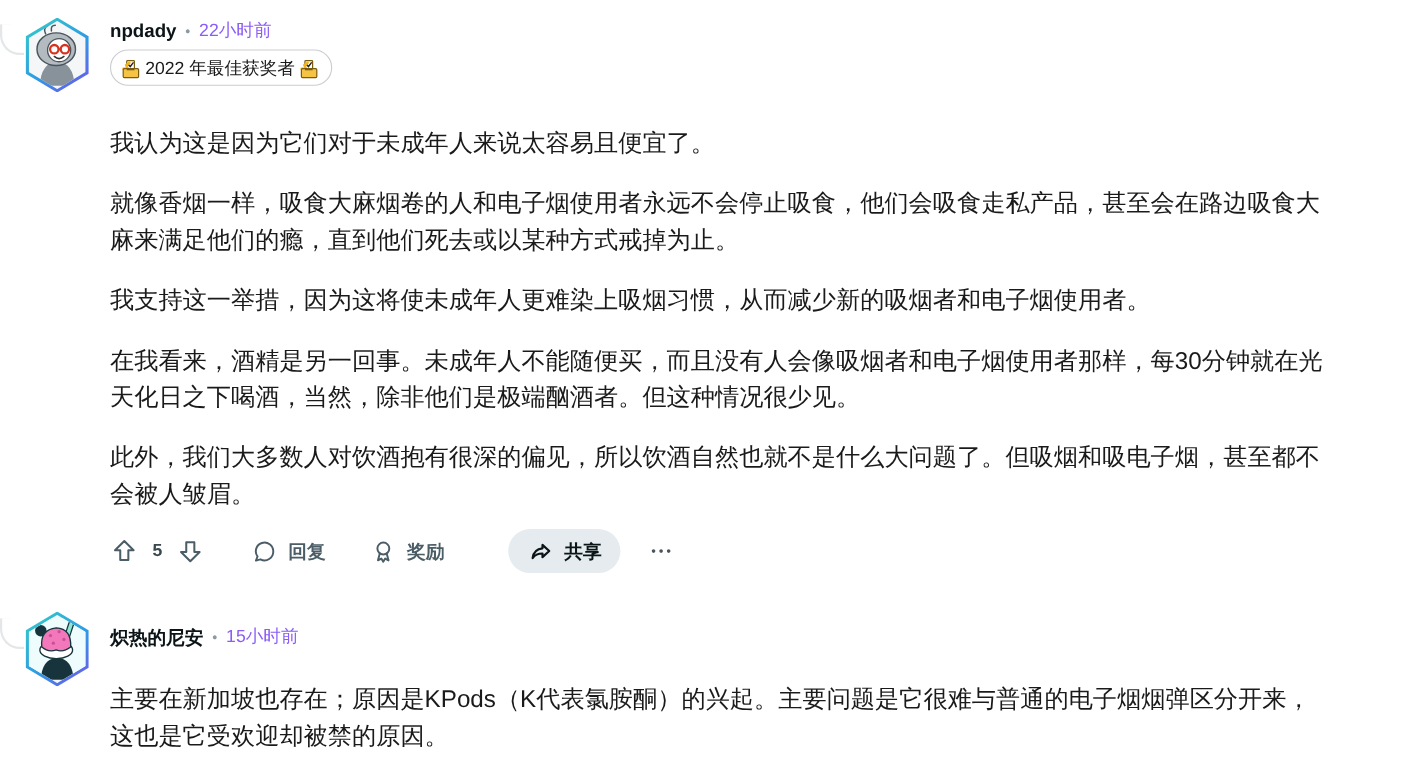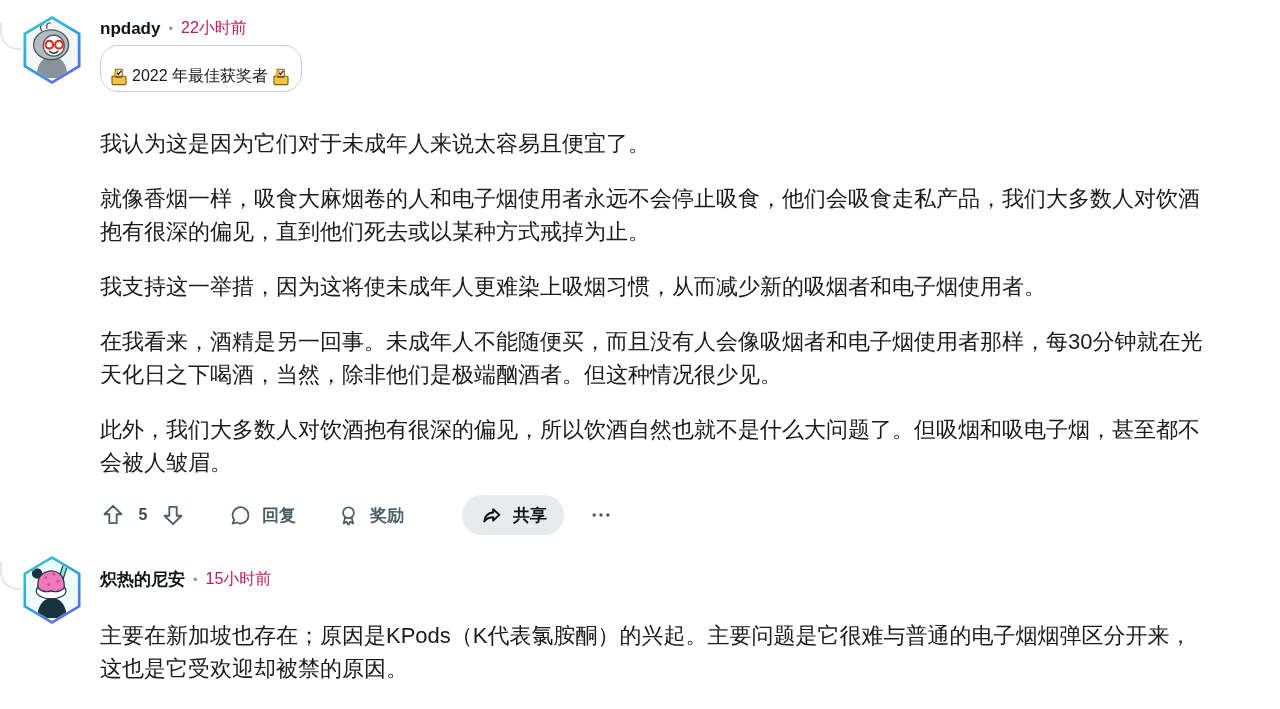--- a/index.html
+++ b/index.html
@@ -30,27 +30,27 @@
   }
   .avatar-inner svg { width: 100%; height: 100%; display: block; }
 
   
   .comment { position: absolute; left: 0; width: 1268px; }
   .comment-content { margin-left: 100px; padding-right: 58px; }
 
   .header-row { display: flex; align-items: center; gap: 8px; font-size: 17px; }
   .author { font-weight: 700; color: #0b1416; cursor: pointer; }
   .dot-sep { color: #8b9aa0; font-size: 13px; }
-  .timestamp { color: #be185d; font-size: 16px; }
+  .timestamp { color: #8b5cf6; font-size: 16px; }
 
   .flair {
     display: inline-flex; align-items: center; gap: 3px;
     margin-top: 6px;
     border: 1px solid #c9cdd0; border-radius: 18px;
-    padding: 20px 10px 4px 8px;
+    padding: 6px 10px 4px 8px;
     font-size: 16px; color: #1a1a1b;
     background: #ffffff;
   }
   .flair svg { width: 20px; height: 20px; }
 
   .body-text { margin-top: 35px; }
   .body-text p {
     font-size: 22px; line-height: 33px; color: #1a1a1b;
     margin-bottom: 22px;
   }
@@ -165,21 +165,21 @@
         <rect x="6.2" y="2.2" width="7" height="8.5" rx="0.8" fill="#ffffff" stroke="#7a5c10" stroke-width="1.1"></rect>
         <path d="m7.9 5.8 1.5 1.7 2.6-3.4" stroke="#222" stroke-width="1.3" fill="none" stroke-linecap="round"></path>
         <path d="M3.2 9.5h4l-1.5-3.2 3-2.2" stroke="#f2b31c" stroke-width="2.2" fill="none" stroke-linecap="round"></path>
         <rect x="3" y="9.3" width="14" height="8.3" rx="1" fill="#f6c445" stroke="#7a5c10" stroke-width="1.1"></rect>
         <rect x="6.2" y="9.3" width="7" height="1.6" fill="#7a5c10"></rect>
       </svg>
     </div>
 
     <div class="body-text">
       <p>我认为这是因为它们对于未成年人来说太容易且便宜了。</p>
-      <p>就像香烟一样，吸食大麻烟卷的人和电子烟使用者永远不会停止吸食，他们会吸食走私产品，我们大多数人对饮酒抱有很深的偏见，直到他们死去或以某种方式戒掉为止。</p>
+      <p>就像香烟一样，吸食大麻烟卷的人和电子烟使用者永远不会停止吸食，他们会吸食走私产品，甚至会在路边吸食大麻来满足他们的瘾，直到他们死去或以某种方式戒掉为止。</p>
       <p>我支持这一举措，因为这将使未成年人更难染上吸烟习惯，从而减少新的吸烟者和电子烟使用者。</p>
       <p>在我看来，酒精是另一回事。未成年人不能随便买，而且没有人会像吸烟者和电子烟使用者那样，每30分钟就在光天化日之下喝酒，当然，除非他们是极端酗酒者。但这种情况很少见。</p>
       <p>此外，我们大多数人对饮酒抱有很深的偏见，所以饮酒自然也就不是什么大问题了。但吸烟和吸电子烟，甚至都不会被人皱眉。</p>
     </div>
 
     <div class="action-bar mt-action">
       <span class="vote-btn">
         <svg width="26" height="26" viewBox="0 0 24 24">
             <path class="icon-stroke" d="M12 3.5 4.2 11.3h4.4v8.2h6.8v-8.2h4.4Z"></path>
           </svg>

